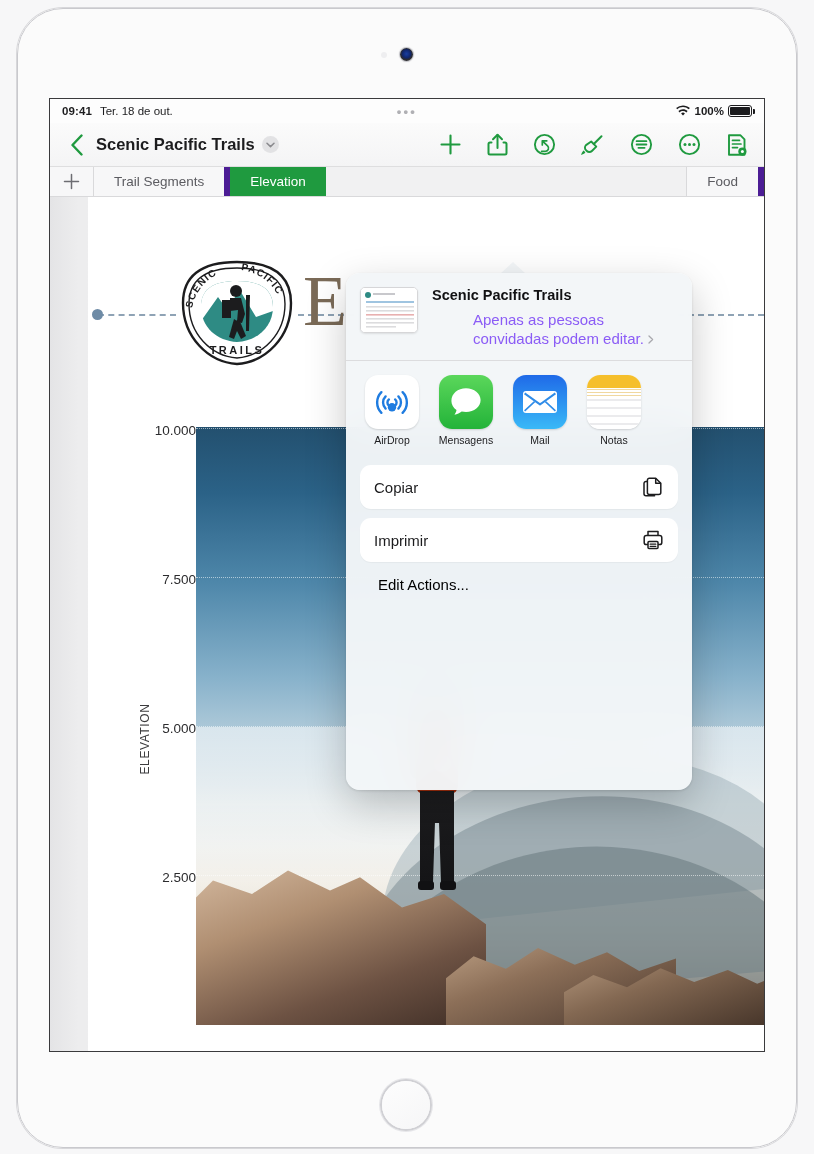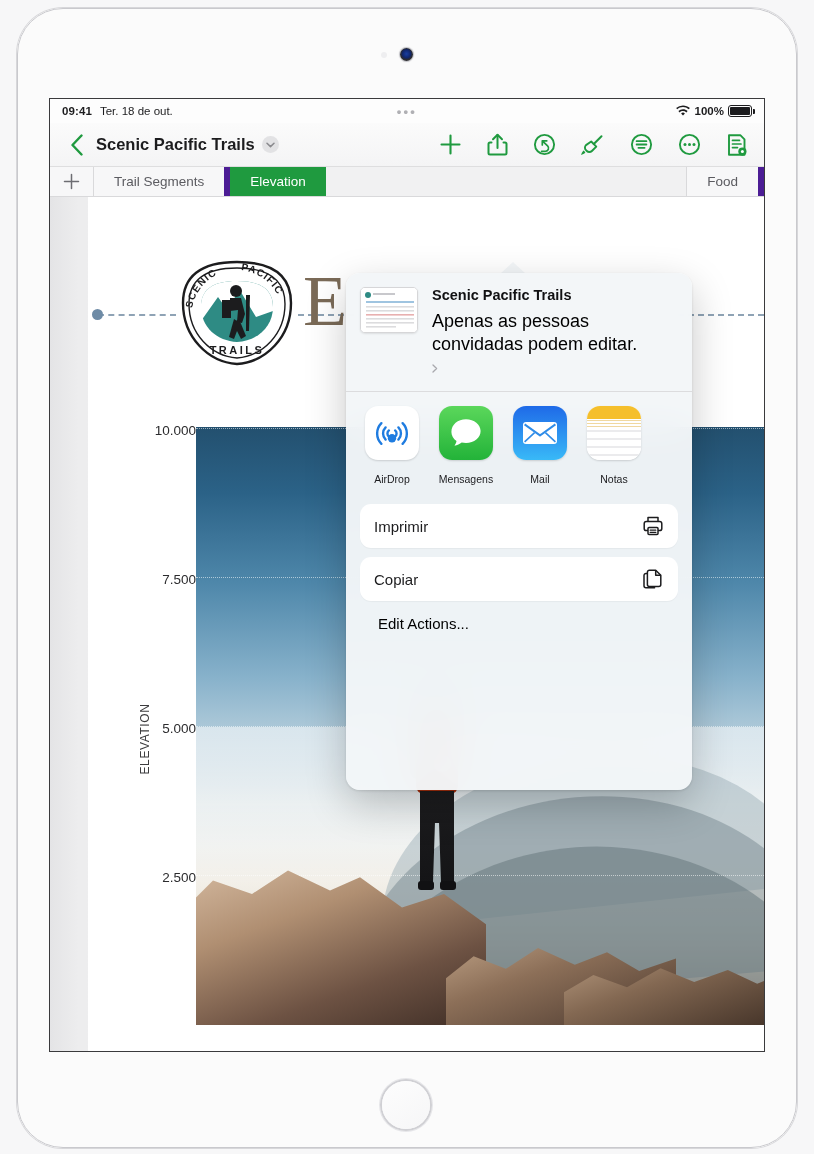--- a/index.html
+++ b/index.html
@@ -321,34 +321,33 @@
   }
   #ss-collab {
     display: inline-flex; align-items: center; gap: 7px;
     padding: 4px 10px 4px 11px; width: 190px;
     background: #ffffff; border: 1px solid #e0e0e2;
     border-radius: 15px; font-size: 14px; color: #1c1c1e;
     cursor: pointer;
   }
   #ss-collab .collab-label { flex: 1; }
   #ss-note {
-    margin-top: 7px; font-size: 18px; color: #000000; line-height: 1.28;
-    max-width: 210px; cursor: pointer;
+    margin-top: 7px; font-size: 15px; color: #8b5cf6; line-height: 1.28;
+    max-width: 210px; cursor: pointer; margin-left: 41px;
   }
   #ss-divider { height: 1px; background: #dcdcde; margin: 0; }
 
   #ss-apps {
     display: flex; gap: 18px; padding: 14px 14px 10px 18px;
     overflow: hidden;
   }
   .app {
     width: 56px; flex: 0 0 auto;
     display: flex; flex-direction: column; align-items: center;
     cursor: pointer;
-    gap: 8px;
   }
   .app-icon {
     width: 54px; height: 54px; border-radius: 13px;
     display: flex; align-items: center; justify-content: center;
     box-shadow: 0 1px 2px rgba(0,0,0,.15);
     overflow: hidden; position: relative;
   }
   .app-label {
     margin-top: 5px; font-size: 10.5px; color: #1c1c1e;
     text-align: center; line-height: 1.15; white-space: pre-line;
@@ -629,35 +628,35 @@
                 <path d="M0 25h54M0 33h54M0 41h54M0 49h54"></path>
               </g>
             </svg>
           </div>
           <div class="app-label">Notas</div>
         </div>
 
       </div>
 
       <div class="action-row">
+        <span class="action-label">Copiar</span>
+        <svg width="22" height="22" viewBox="0 0 22 22">
+          <path d="M7.4 2.2h6.3l5.1 5.1v9.3a2 2 0 0 1-2 2H7.4a2 2 0 0 1-2-2V4.2a2 2 0 0 1 2-2z" stroke="#1c1c1e" stroke-width="1.5" fill="none" stroke-linejoin="round"></path>
+          <path d="M13.7 2.2v5.1h5.1" stroke="#1c1c1e" stroke-width="1.5" fill="none" stroke-linejoin="round"></path>
+          <path d="M4.8 5.4H4a2 2 0 0 0-2 2v10.4a2 2 0 0 0 2 2h8.6" stroke="#1c1c1e" stroke-width="1.5" fill="none" stroke-linecap="round" stroke-linejoin="round"></path>
+        </svg>
+      </div>
+
+      <div class="action-row">
         <span class="action-label">Imprimir</span>
         <svg width="22" height="22" viewBox="0 0 22 22">
           <path d="M6 6.6V2.6h10v4" stroke="#1c1c1e" stroke-width="1.5" fill="none" stroke-linejoin="round"></path>
           <rect x="2.2" y="6.6" width="17.6" height="9" rx="2.2" stroke="#1c1c1e" stroke-width="1.5" fill="none"></rect>
           <rect x="6" y="12.6" width="10" height="6.8" rx="1" stroke="#1c1c1e" stroke-width="1.5" fill="#ffffff"></rect>
           <path d="M8.2 15.2h5.6M8.2 17.4h5.6" stroke="#1c1c1e" stroke-width="1.3" stroke-linecap="round"></path>
         </svg>
       </div>
 
-      <div class="action-row">
-        <span class="action-label">Copiar</span>
-        <svg width="22" height="22" viewBox="0 0 22 22">
-          <path d="M7.4 2.2h6.3l5.1 5.1v9.3a2 2 0 0 1-2 2H7.4a2 2 0 0 1-2-2V4.2a2 2 0 0 1 2-2z" stroke="#1c1c1e" stroke-width="1.5" fill="none" stroke-linejoin="round"></path>
-          <path d="M13.7 2.2v5.1h5.1" stroke="#1c1c1e" stroke-width="1.5" fill="none" stroke-linejoin="round"></path>
-          <path d="M4.8 5.4H4a2 2 0 0 0-2 2v10.4a2 2 0 0 0 2 2h8.6" stroke="#1c1c1e" stroke-width="1.5" fill="none" stroke-linecap="round" stroke-linejoin="round"></path>
-        </svg>
-      </div>
-
       <div id="edit-actions">Edit Actions...</div>
     </div>
 
   </div>
 </div>
 
 </body></html>

